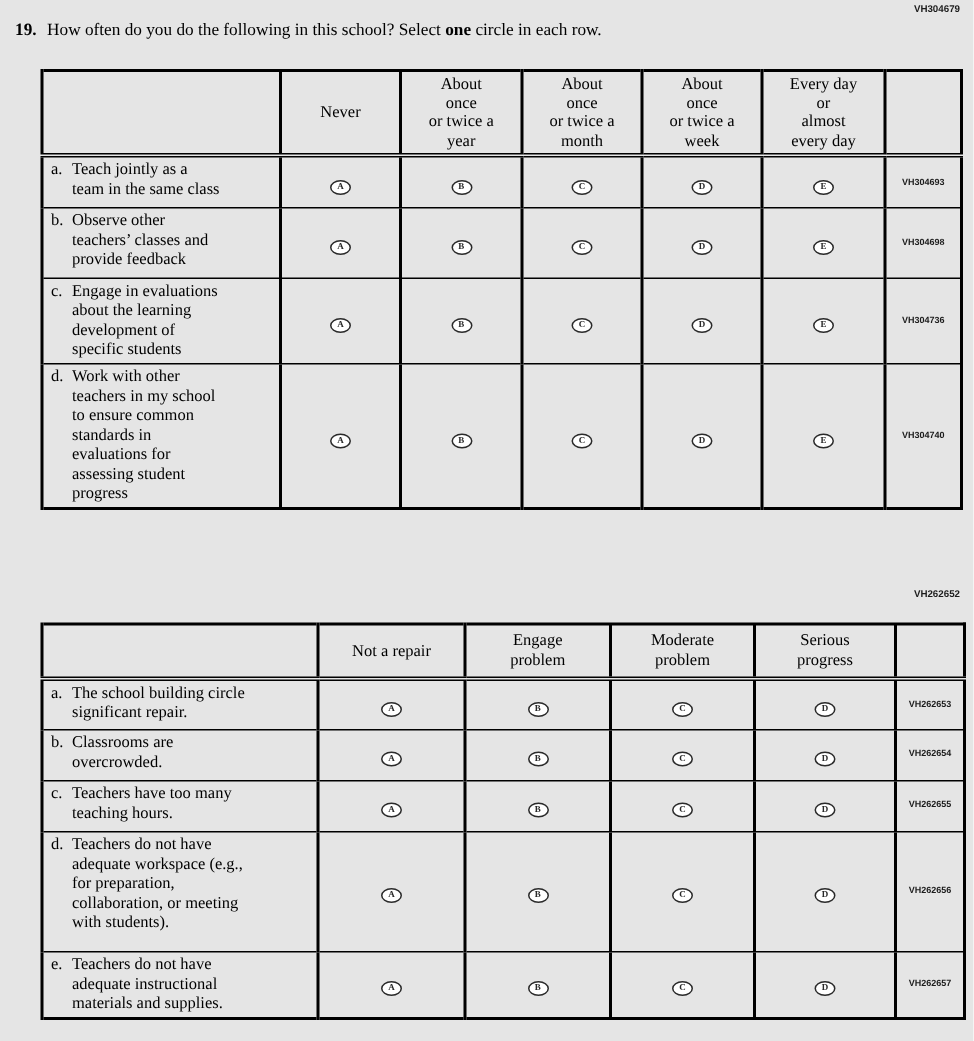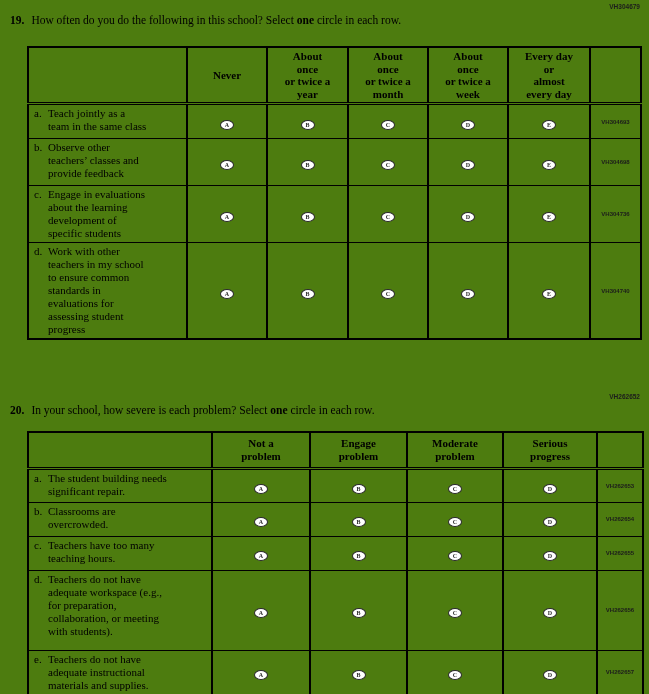--- a/index.html
+++ b/index.html
@@ -1,18 +1,18 @@
 <!DOCTYPE html>
 <html><head>
 <meta charset="utf-8">
 <style>
   html,body { margin:0; padding:0; background:#fff; }
   .page {
     position:relative; width:649px; height:694px; overflow:hidden;
-    background:#4d7c0f; color:#111;
+    background:#e5e5e5; color:#111;
     font-family:"Liberation Serif", serif;
   }
   .refcode {
     text-align:right; padding-right:9px;
     font-family:"Liberation Sans", sans-serif;
     font-size:6.5px; font-weight:600; color:#1c1c1c; line-height:8px;
   }
   .q19-ref { padding-top:3px; }
   .q20-ref { margin-top:53px; }
   .prompt {
@@ -22,21 +22,21 @@
   .prompt .bold { font-weight:bold; }
   table.qtable {
     border-collapse:collapse; table-layout:fixed;
     margin-left:27px; border:2px solid #000;
   }
   #q19 table.qtable { width:613px; margin-top:19px; }
   #q20 table.qtable { width:615px; margin-top:14px; }
   .qtable th, .qtable td { border-left:2px solid #000; padding:0; }
   .qtable thead th {
     border-bottom:3px double #000;
-    font-size:11px; font-weight:bold; line-height:12.5px;
+    font-size:11px; font-weight:normal; line-height:12.5px;
     white-space:pre-line; text-align:center; vertical-align:middle;
     padding:2px 15px; color:#000;
   }
   .qtable tbody td { border-top:1px solid #000; }
   td.stub { vertical-align:top; padding:2px 2px 2px 0;margin-top:43px; }
   .rl {
     display:inline-block; width:14px; padding-left:5px;
     font-size:11px; line-height:13px; vertical-align:top; color:#000;
   }
   .rt {
@@ -187,47 +187,46 @@
                 <span class="bl">E</span>
               </span></td>
           <td class="codec">VH304740</td>
         </tr>
       </tbody>
     </table>
   </section>
 
   <section id="q20">
     <div class="refcode q20-ref">VH262652</div>
-    <p class="prompt"><span class="qnum">20.</span><span>In your school, how severe is each problem? Select </span><span class="bold">one</span><span> circle in each row.</span></p>
 
     <table class="qtable">
       <colgroup>
         <col style="width:184px">
           <col style="width:98px">
           <col style="width:97px">
         <col style="width:96px">
           <col style="width:94px">
           <col style="width:46px">
       </colgroup>
       <thead>
         <tr style="height:36px">
           <th></th>
-          <th>Not a problem</th>
+          <th>Not a repair</th>
           <th>Engage
 problem</th>
           <th>Moderate
 problem</th>
           <th>Serious
 progress</th>
           <th></th>
         </tr>
       </thead>
       <tbody>
         <tr style="height:34px">
-          <td class="stub"><span class="rl">a.</span><span class="rt">The student building needs
+          <td class="stub"><span class="rl">a.</span><span class="rt">The school building circle
 significant repair.</span></td>
           <td class="opt"><span class="bubble">
                 <span class="bl">A</span>
               </span></td>
           <td class="opt"><span class="bubble">
                 <span class="bl">B</span>
               </span></td>
           <td class="opt"><span class="bubble">
                 <span class="bl">C</span>
               </span></td>

